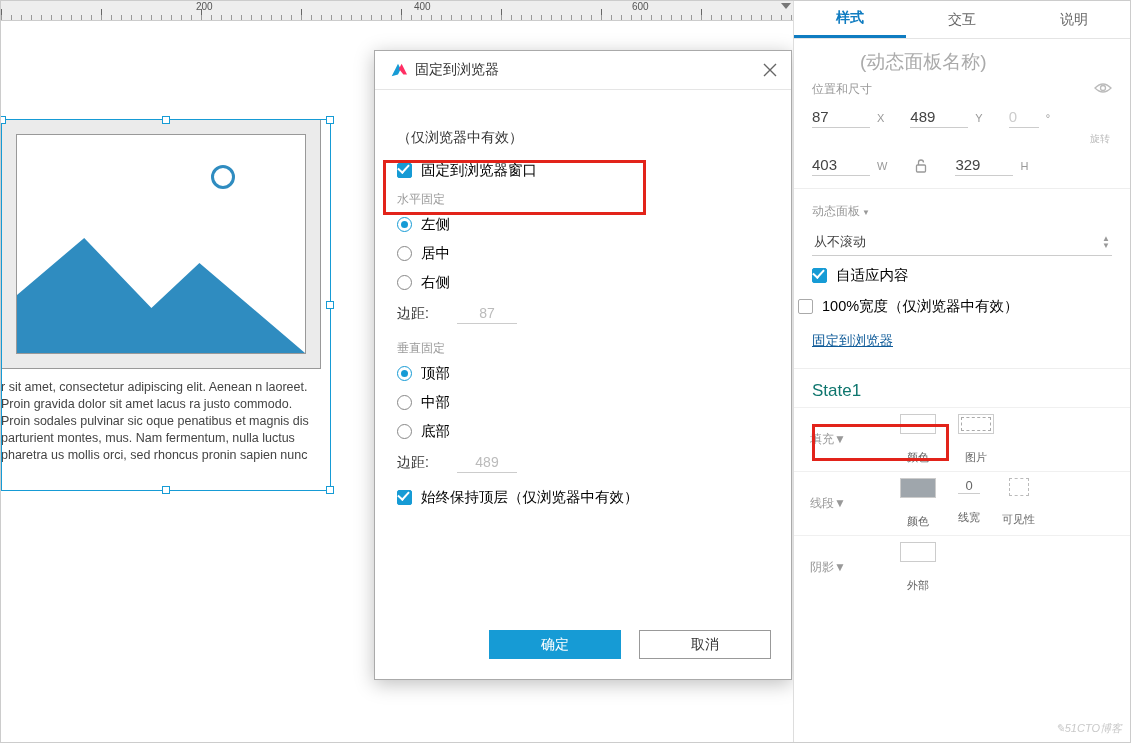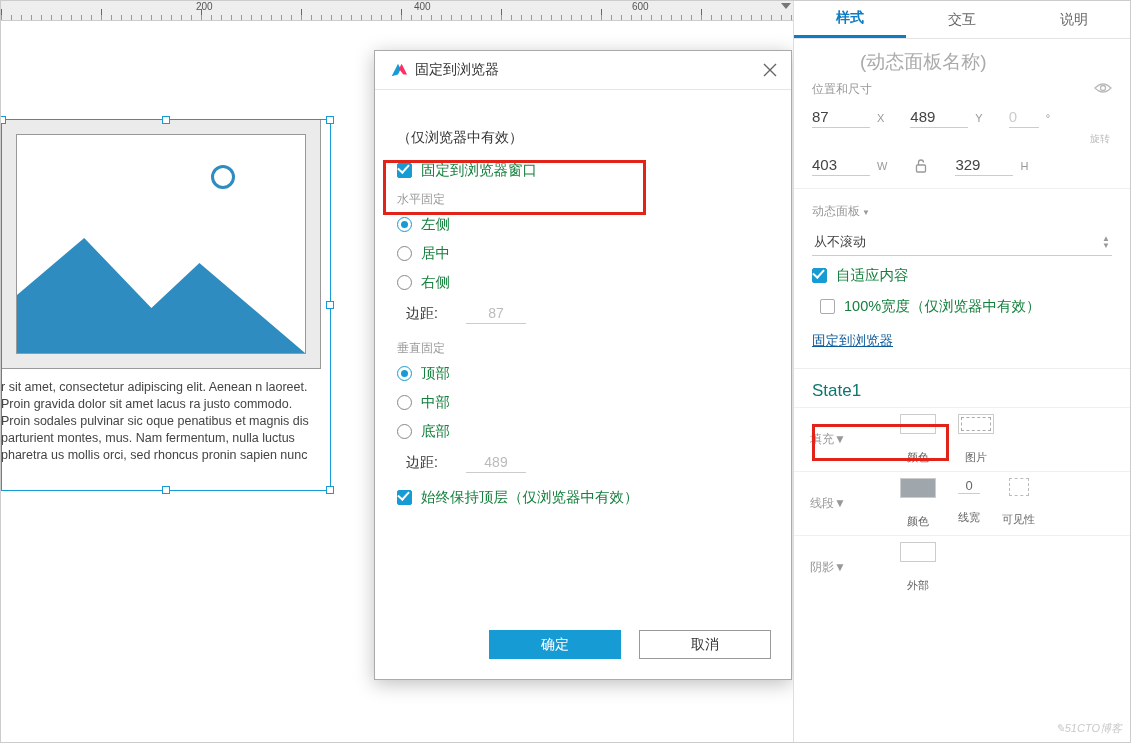--- a/index.html
+++ b/index.html
@@ -18,30 +18,30 @@
 .mountains{position:absolute;bottom:0;left:0;width:100%;height:55%;}
 .sun{position:absolute;top:30px;right:70px;width:24px;height:24px;border:3px solid #2f8cc0;border-radius:50%;}
 .lorem{position:absolute;top:378px;left:0;width:310px;font-size:12.5px;color:#444;line-height:1.35;}
 .dialog{position:absolute;top:49px;left:373px;width:418px;height:630px;background:#fff;border:1px solid #aaa;box-shadow:0 4px 18px rgba(0,0,0,.25);}
 .dlg-head{display:flex;align-items:center;padding:10px 14px;border-bottom:1px solid #e5e5e5;}
 .dlg-logo{width:18px;height:18px;margin-right:8px;}
 .dlg-title{font-size:14px;color:#333;flex:1;}
 .dlg-close{cursor:pointer;}
 .dlg-body{padding:16px 22px 10px 22px;font-size:14px;color:#333;}
 .dlg-desc{line-height:1.5;margin-bottom:8px;}
-.row{display:flex;align-items:center;padding:5px 0;font-size:14.5px;color:#15803d;text-align:center;}
+.row{display:flex;align-items:center;padding:5px 0;font-size:14.5px;color:#000000;text-align:center;}
 .chk{width:15px;height:15px;margin-right:9px;position:relative;}
 .chk .box{display:block;width:15px;height:15px;border:1px solid #aaa;border-radius:2px;}
 .chk.checked .box{background:#169bd5;border-color:#169bd5;}
 .chk.checked .box:after{content:"";position:absolute;left:3px;top:-1px;width:5px;height:9px;border:solid #fff;border-width:0 2px 2px 0;transform:rotate(42deg);}
 .radio{width:15px;height:15px;border:1.5px solid #888;border-radius:50%;margin-right:9px;position:relative;}
 .radio.sel{border-color:#169bd5;}
 .radio.sel:after{content:"";position:absolute;left:2.5px;top:2.5px;width:7px;height:7px;background:#169bd5;border-radius:50%;}
 .section-lbl{color:#999;font-size:12px;padding:6px 0 2px 0;border-top:0;}
-.margin-row{display:flex;align-items:center;padding:6px 0 10px 0;margin-left:9px;}
+.margin-row{display:flex;align-items:center;padding:6px 0 10px 0;}
 .margin-lbl{font-size:14px;color:#333;width:60px;}
 .margin-val{width:60px;border:none;border-bottom:1px solid #ccc;text-align:center;color:#bbb;font-size:14px;background:transparent;padding:2px 0;}
 .redbox{border:3px solid #e2231a;}
 .rb1{position:absolute;left:382px;top:159px;width:263px;height:55px;pointer-events:none;}
 .rb2{position:absolute;left:811px;top:423px;width:137px;height:37px;pointer-events:none;}
 .dlg-foot{position:absolute;bottom:20px;right:20px;display:flex;gap:18px;}
 .btn{width:132px;height:29px;display:inline-flex;align-items:center;justify-content:center;font-size:14px;cursor:pointer;}
 .btn-primary{background:#169bd5;color:#fff;border:1px solid #169bd5;}
 .btn-sec{background:#fff;color:#333;border:1px solid #999;}
 
@@ -243,21 +243,21 @@
           <span>▼</span>
         </span>
     </div>
 
     <div class="row" style="padding:6px 18px">
       <span class="chk checked">
           <span class="box"></span>
         </span>
       <span>自适应内容</span>
     </div>
-    <div class="row" style="padding:6px 26px">
+    <div class="row" style="padding:6px 4px">
       <span class="chk">
           <span class="box"></span>
         </span>
       <span>100%宽度（仅浏览器中有效）</span>
     </div>
     <div style="padding:10px 18px 12px">
       <span class="pin-link">固定到浏览器</span>
     </div>
 
     <div class="sep"></div>

